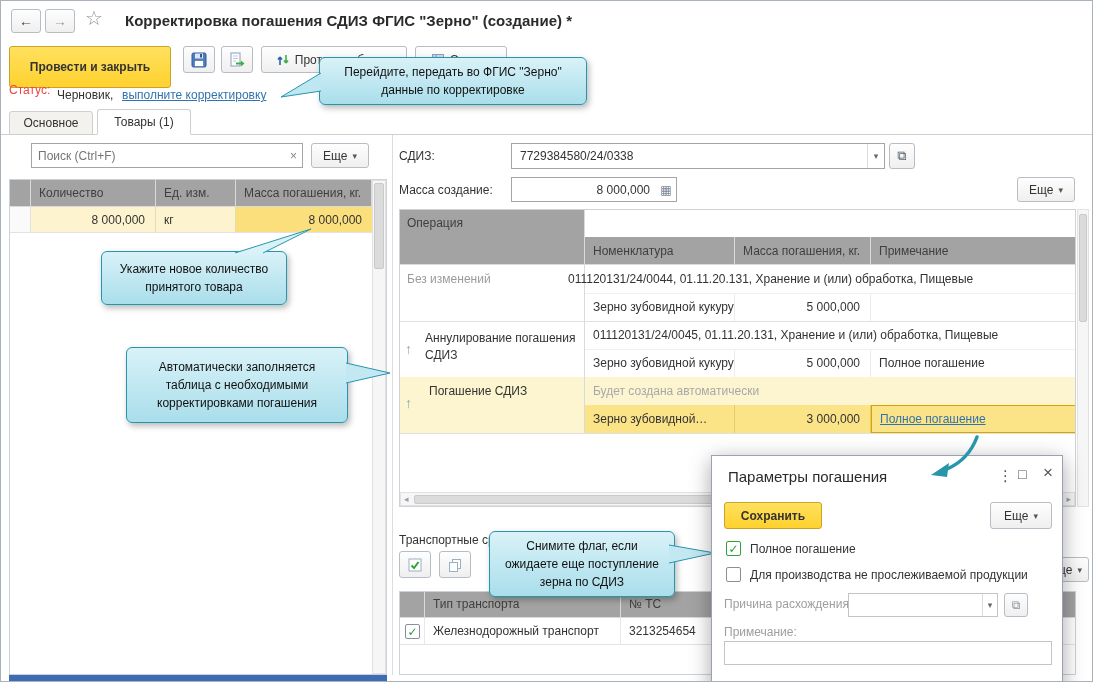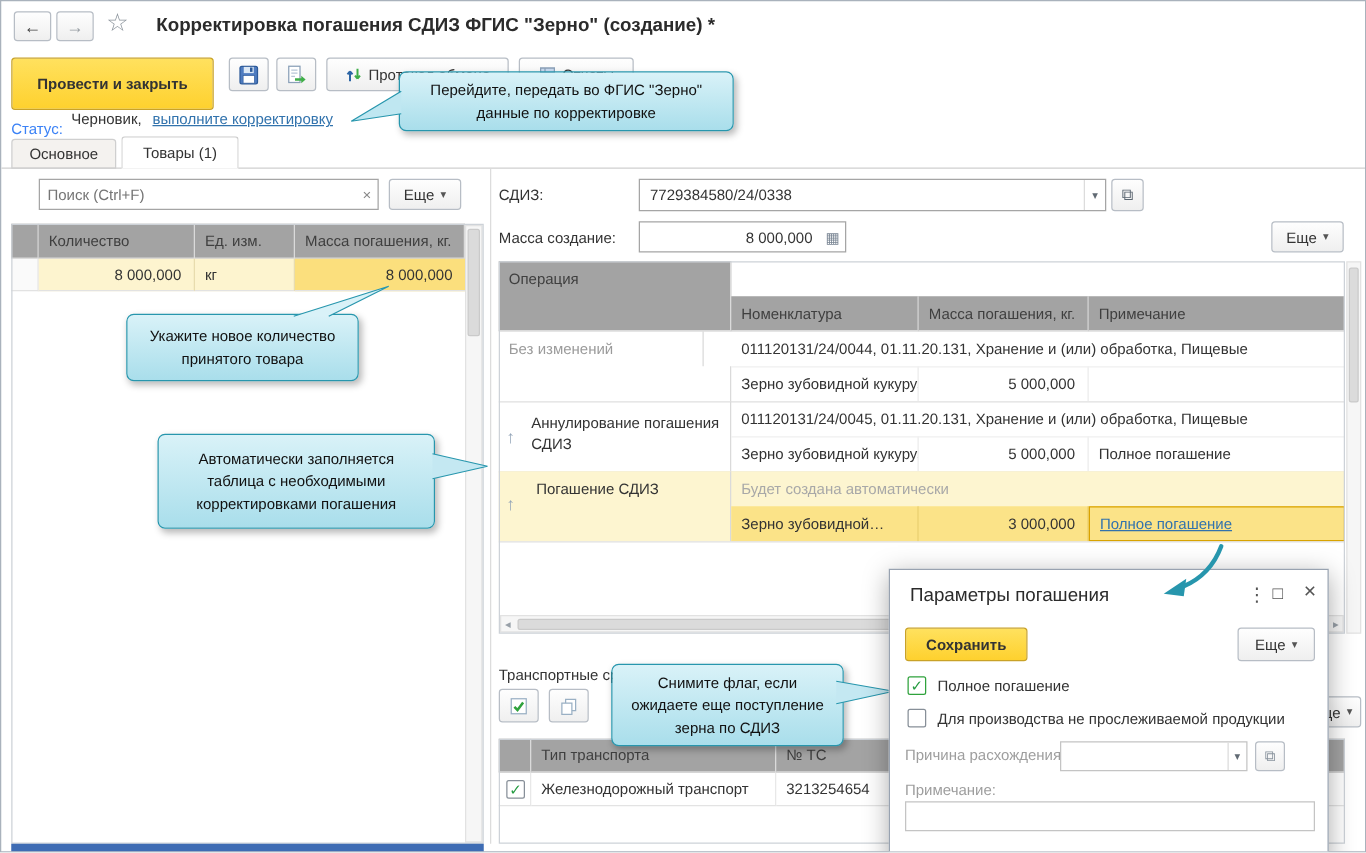--- a/index.html
+++ b/index.html
@@ -69,21 +69,21 @@
   </div>
   <div class="btn" style="left:414px;top:45px;width:92px;height:27px">
     <svg width="14" height="14" viewBox="0 0 14 14">
         <rect x="1.5" y="1.5" width="11" height="11" fill="#fff" stroke="#8aa0b8"></rect>
         <rect x="1.5" y="1.5" width="11" height="3.5" fill="#c9daf0" stroke="#8aa0b8"></rect>
         <path d="M1.5 8.5 H12.5 M5 1.5 V12.5" stroke="#8aa0b8"></path>
       </svg>
     <span>Отчеты</span>
   </div>
 
-  <span class="abs" style="left:8px;top:95px;color:#3b82f6">Статус:</span>
+  <span class="abs" style="left:8px;top:82px;color:#ef4444">Статус:</span>
   <span class="abs" style="left:56px;top:87px">Черновик,</span>
   <span class="abs link" style="left:121px;top:87px">выполните корректировку</span>
 
   <div class="tab" style="left:8px;top:110px;width:84px;height:24px;background:#f4f2ef">
       <span>Основное</span>
     </div>
   <div class="tab" style="left:96px;top:108px;width:94px;height:26px;background:#fff;border-bottom:1px solid #fff;z-index:2">
       <span>Товары (1)</span>
     </div>
   <div class="hline" style="left:0;top:133px;width:1093px;background:#cfcfcf"></div>
@@ -131,23 +131,23 @@
   <div class="btn" style="left:1016px;top:176px;width:58px;height:25px">
       <span>Еще</span>
       <span class="moretick">▾</span>
     </div>
 
   <div class="hcell" style="left:398px;top:208px;width:186px;height:56px;align-items:flex-start;line-height:28px">Операция</div>
   <div class="hcell" style="left:584px;top:236px;width:150px;height:28px">Номенклатура</div>
   <div class="hcell" style="left:734px;top:236px;width:136px;height:28px">Масса погашения, кг.</div>
   <div class="hcell" style="left:870px;top:236px;width:205px;height:28px">Примечание</div>
 
-  <div class="cell gray" style="left:398px;top:264px;width:164px;height:28px;border-right:1px solid #dadada">Без изменений</div>
+  <div class="cell gray" style="left:398px;top:264px;width:186px;height:28px;border-right:1px solid #dadada">Без изменений</div>
   <div class="abs" style="left:398px;top:292px;width:186px;height:28px;border-right:1px solid #dadada"></div>
-  <div class="cell" style="left:584px;top:264px;width:491px;height:28px">011120131/24/0044, 01.11.20.131, Хранение и (или) обработка, Пищевые</div>
+  <div class="cell" style="left:559px;top:264px;width:491px;height:28px">011120131/24/0044, 01.11.20.131, Хранение и (или) обработка, Пищевые</div>
   <div class="cell" style="left:584px;top:292px;width:150px;height:28px;border-right:1px solid #ececec">Зерно зубовидной кукурузы …</div>
   <div class="cell num" style="left:734px;top:292px;width:136px;height:28px;border-right:1px solid #ececec">5 000,000</div>
   <div class="cell" style="left:870px;top:292px;width:205px;height:28px"></div>
   <div class="hline" style="left:584px;top:292px;width:491px;background:#f0f0f0"></div>
   <div class="hline" style="left:398px;top:320px;width:677px;background:#e0e0e0"></div>
 
   <span class="abs arrowup" style="left:404px;top:341px">↑</span>
   <div class="abs" style="left:424px;top:329px;width:158px;line-height:17px;white-space:normal">Аннулирование погашения СДИЗ</div>
   <div class="abs" style="left:398px;top:320px;width:186px;height:56px;border-right:1px solid #dadada"></div>
   <div class="cell" style="left:584px;top:320px;width:491px;height:28px">011120131/24/0045, 01.11.20.131, Хранение и (или) обработка, Пищевые</div>

